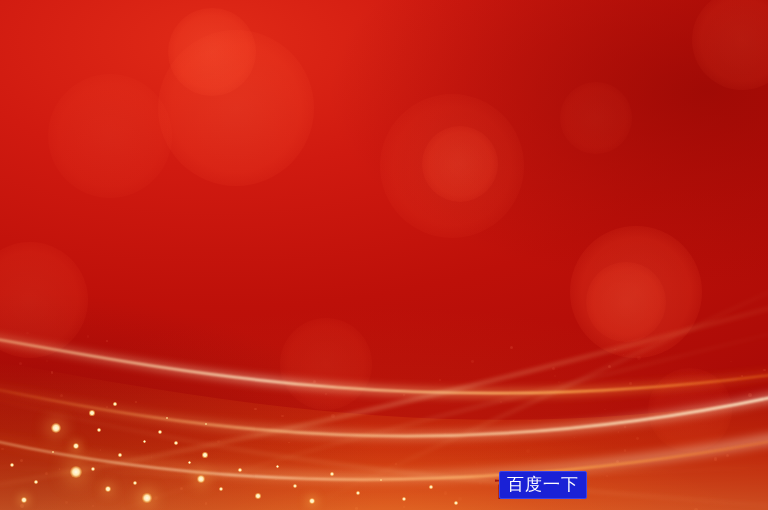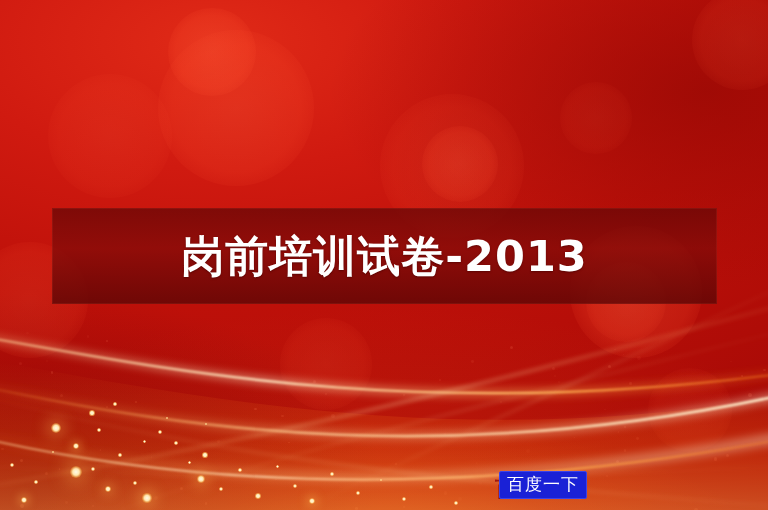--- a/index.html
+++ b/index.html
@@ -336,23 +336,20 @@
       <div class="sp" style="left: 356px; top: 491px; width: 4px; height: 4px;"></div>
       <div class="sp" style="left: 379.6px; top: 478.6px; width: 2.8px; height: 2.8px;"></div>
       <div class="sp" style="left: 401.6px; top: 496.6px; width: 4.8px; height: 4.8px;"></div>
       <div class="sp" style="left: 429.4px; top: 485.4px; width: 3.2px; height: 3.2px;"></div>
       <div class="sp" style="left: 454.2px; top: 501.2px; width: 3.6px; height: 3.6px;"></div>
       <div class="sp" style="left: 165.7px; top: 416.7px; width: 2.6px; height: 2.6px;"></div>
       <div class="sp" style="left: 204.8px; top: 422.8px; width: 2.4px; height: 2.4px;"></div>
       <div class="sp" style="left: 142.5px; top: 439.5px; width: 3px; height: 3px;"></div>
     </div>
 
-  <div class="title-band">
-    <div class="title-text">岗前培训试卷-2013</div>
-  </div>
 
   <div class="watermark">
 
     <div class="ghost-text">百度文库</div>
 
 
 
     <div class="wm-button">百度一下</div>
   </div>
 

